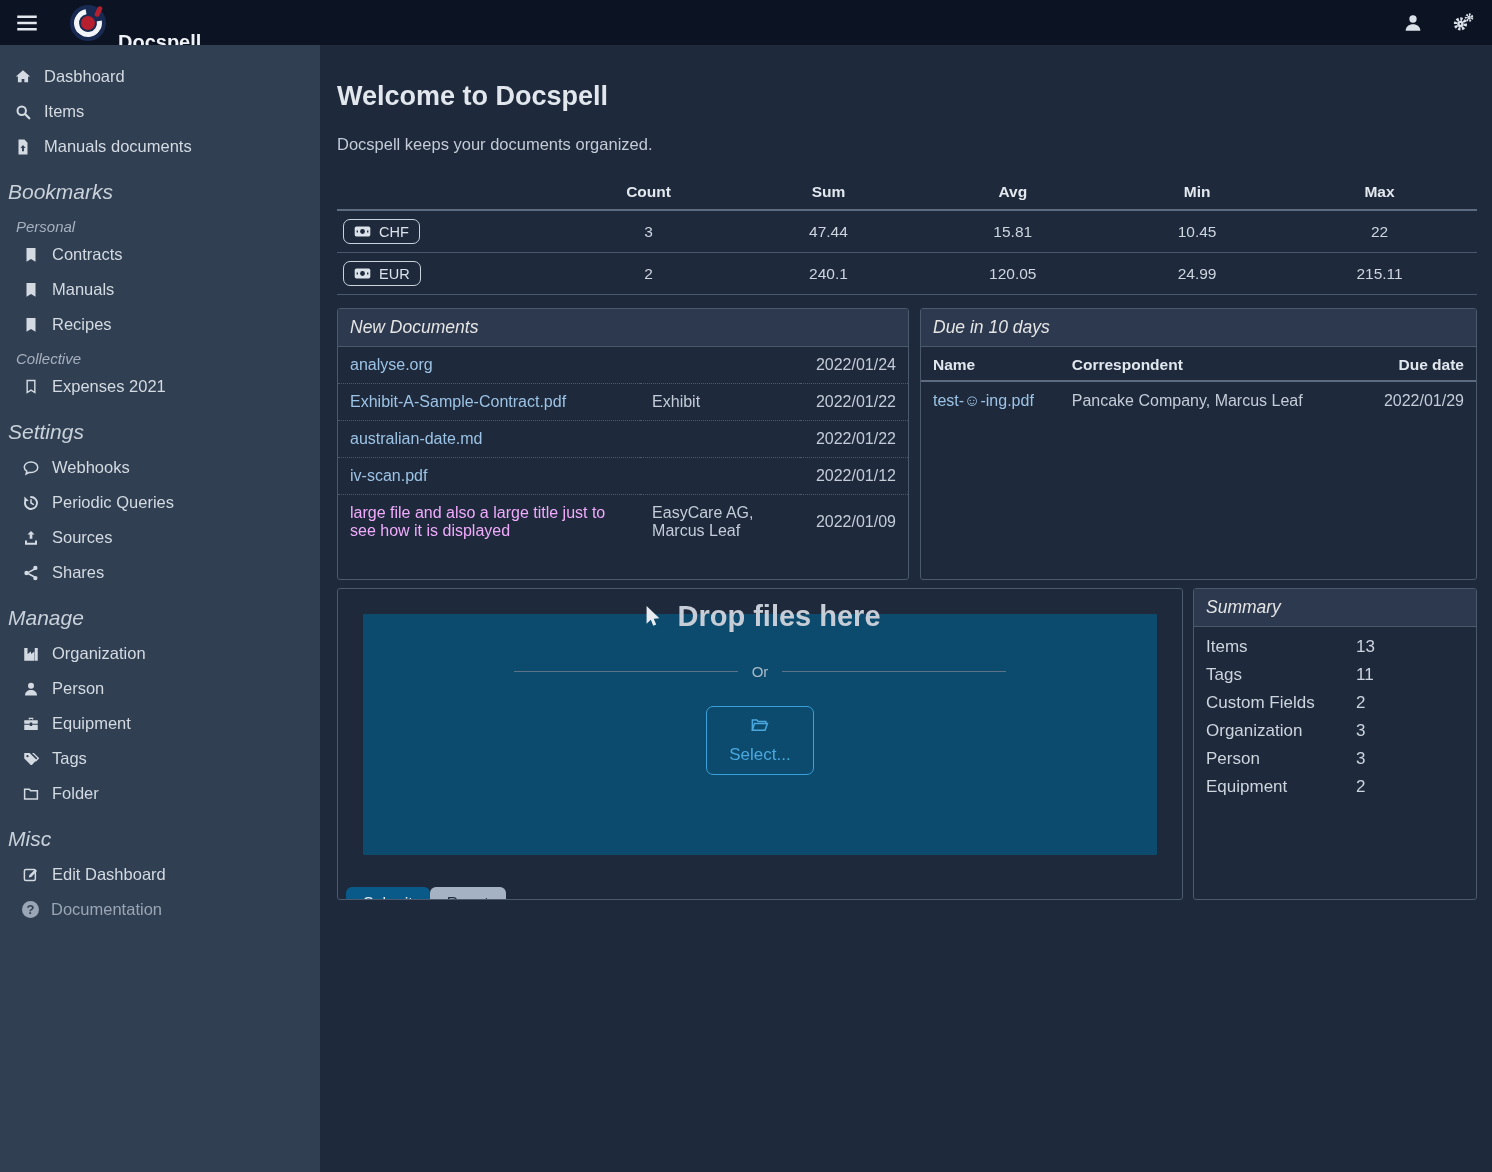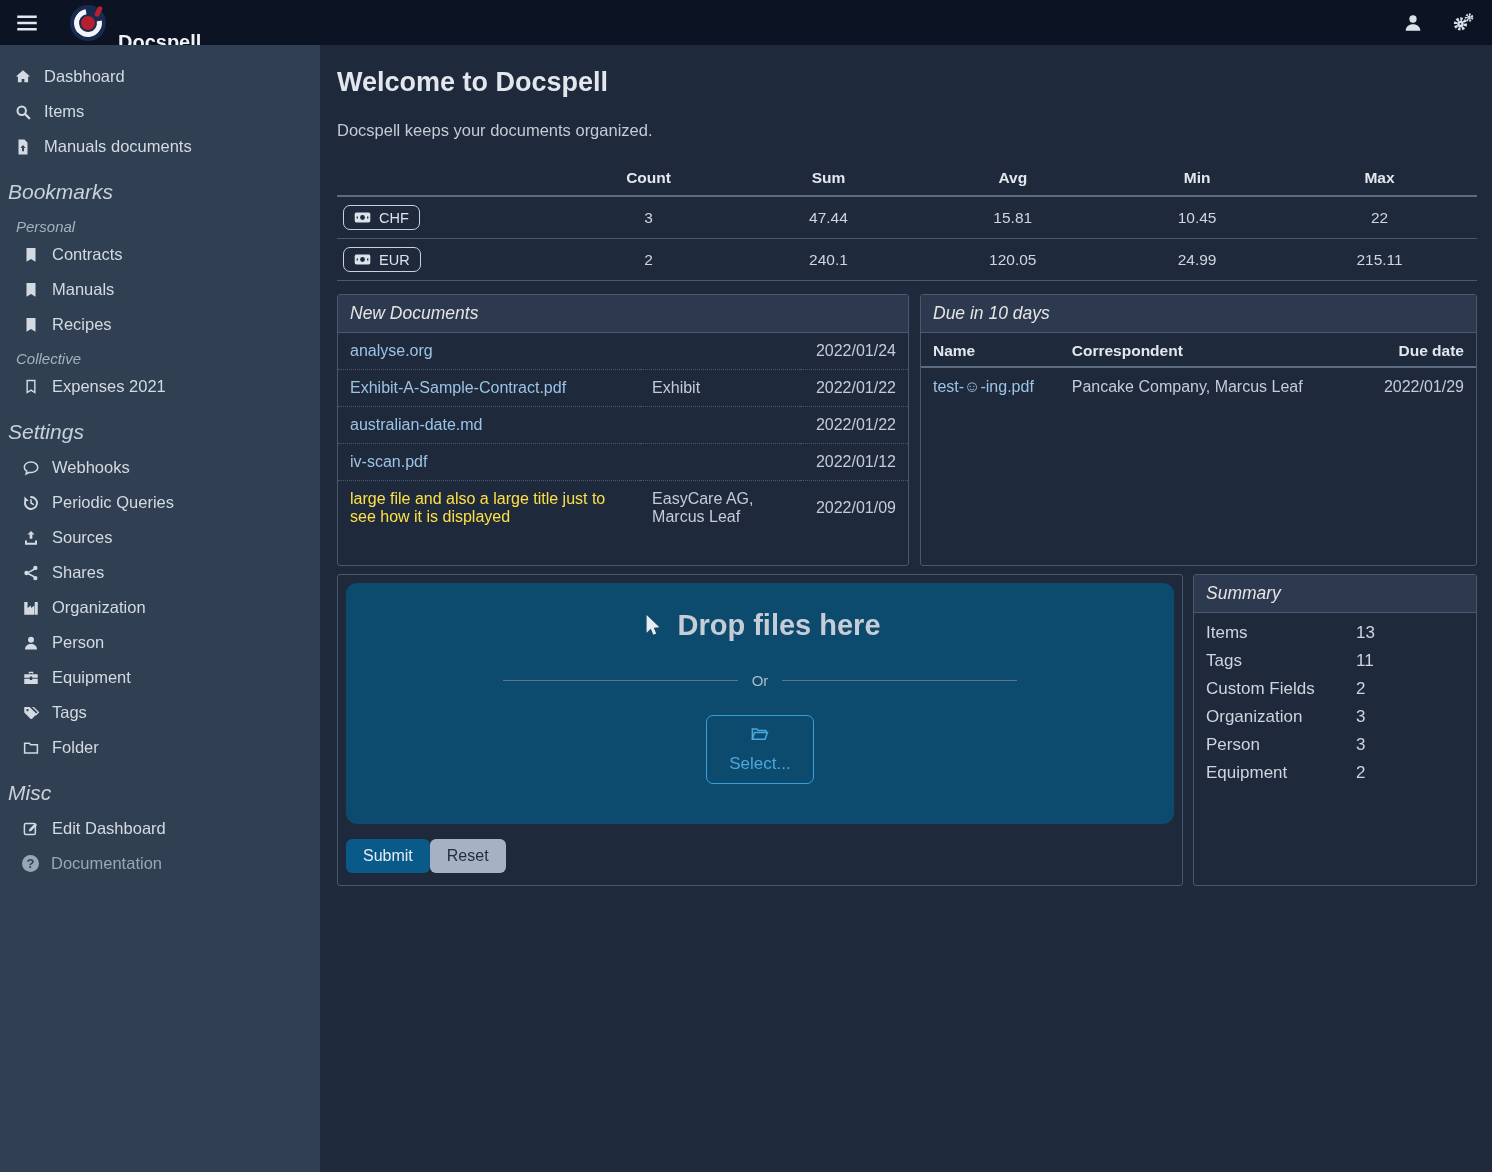--- a/index.html
+++ b/index.html
@@ -23,21 +23,21 @@
   aside { width:320px; background:#303f52; color:#d3dae2; padding-top:14px; flex:0 0 auto; }
   .side-item { display:flex; align-items:center; gap:12px; padding:8px 10px 8px 14px; font-size:16.5px; cursor:pointer; }
   .side-item .i { width:18px; height:18px; flex:0 0 auto; color:#d3dae2; }
   .side-item.dim { color:#9aa6b5; }
   .side-section-title { font-style:italic; font-size:21px; color:#c9d1da; padding:16px 8px 6px 8px; }
   .side-subtitle { font-style:italic; font-size:15px; color:#a6b0bf; padding:8px 16px 2px 16px; }
   .side-group .side-item { padding-left:22px; }
   .qcircle { width:17px; height:17px; border-radius:50%; background:#9aa6b5; color:#303f52; font-size:13px; font-weight:bold; display:inline-flex; align-items:center; justify-content:center; flex:0 0 auto; }
 
   
-  main { flex:1; padding:10px 15px 0 17px; color:#c8d0da; }
+  main { flex:1; padding:24px 15px 0 17px; color:#c8d0da; }
   .page-title { font-size:27px; font-weight:bold; color:#e2e7ee; margin-top:12px; }
   .page-subtitle { font-size:16.5px; color:#c2cbd6; margin-top:23px; }
 
   
   table.stats { width:100%; border-collapse:collapse; margin-top:24px; font-size:15.5px; }
   table.stats th { font-weight:bold; color:#e3e8ef; padding:5px 6px 8px; text-align:center; border-bottom:2px solid #5c6b80; }
   table.stats th:first-child { width:19%; }
   table.stats td { padding:8px 6px; text-align:center; border-bottom:1px solid #49586e; color:#cdd5df; }
   table.stats td.cur { text-align:left; }
   .cur-badge { display:inline-flex; align-items:center; gap:8px; border:1px solid #c9d2dd; border-radius:7px; padding:3px 10px; font-size:14.5px; color:#dbe2ea; cursor:default; }
@@ -63,21 +63,21 @@
 
   
   table.duetab { width:100%; border-collapse:collapse; font-size:16px; margin-top:2px; }
   table.duetab th { text-align:left; font-weight:bold; color:#e1e7ee; padding:7px 12px 6px; border-bottom:2px solid #5c6b80; font-size:15.5px; }
   table.duetab th.r, table.duetab td.r { text-align:right; }
   table.duetab td { padding:10px 12px; color:#c3ccd8; }
   table.duetab td.nm { color:#9cc3e5; cursor:pointer; width:25%; }
   table.duetab th:nth-child(2), table.duetab td:nth-child(2) { width:53%; }
 
   
-  .dropzone { margin:8px; height:241px; background:#0c4a6e; border-radius:11px; display:flex; flex-direction:column; align-items:center; justify-content:center; }
+  .dropzone { margin:25px; height:241px; background:#0c4a6e; border-radius:1px; display:flex; flex-direction:column; align-items:center; }
   .drop-label { display:flex; align-items:center; gap:12px; font-size:29px; font-weight:bold; color:#c6cdd6; margin-top:-14px; }
   .drop-label .i { width:26px; height:26px; color:#e8ecf1; }
   .or-divider { display:flex; align-items:center; gap:14px; width:62%; margin-top:30px; }
   .or-divider .line { flex:1; height:1px; background:#5d7487; }
   .or-divider .or-text { font-size:15px; color:#a9bac8; }
   .select-btn { margin-top:26px; display:inline-flex; align-items:center; gap:10px; background:transparent; border:1px solid #39a0da; color:#4aa8de; font-size:17px; padding:9px 22px; border-radius:7px; cursor:pointer; font-family:inherit;flex-direction:column; }
   .select-btn .i { width:19px; height:19px; }
   .btn-row { display:flex; padding:7px 8px; }
   .btn { border:none; border-radius:6px; font-size:16px; padding:8px 17px; cursor:pointer; font-family:inherit; }
   .btn.submit { background:#0a5a89; color:#e3ecf3; }
@@ -232,20 +232,21 @@
               <circle cx="17.8" cy="5.2" r="2.9"></circle>
               <circle cx="6" cy="12" r="2.9"></circle>
               <circle cx="17.8" cy="18.8" r="2.9"></circle>
               <path d="m7.4 10.5 9-4.7 1 2-9 4.6zM7.4 13.5l9 4.7 1-2-9-4.6z"></path>
             </svg>
           </span>
         <span>Shares</span>
       </div>
     </div>
 
+    <div class="side-section-title">Manage</div>
     <div class="side-group">
       <div class="side-item">
         <span class="i">
             <svg viewBox="0 0 24 24" fill="currentColor">
               <path d="M3 21V4h4.4v8L12 8.6V12l4.6-3.4V21z"></path>
               <path d="M17 21V4h4v17z"></path>
             </svg>
           </span>
         <span>Organization</span>
       </div>
@@ -385,21 +386,21 @@
               <td class="nm">australian-date.md</td>
               <td class="cor"></td>
               <td class="dt">2022/01/22</td>
             </tr>
             <tr>
               <td class="nm">iv-scan.pdf</td>
               <td class="cor"></td>
               <td class="dt">2022/01/12</td>
             </tr>
             <tr>
-              <td class="nm" style="color:#fde047">large file and also a large title just to see how it is displayed</td>
+              <td class="nm" style="color:#f0abfc">large file and also a large title just to see how it is displayed</td>
               <td class="cor">EasyCare AG, Marcus Leaf</td>
               <td class="dt">2022/01/09</td>
             </tr>
           </tbody>
         </table>
       </section>
 
       <section class="panel due">
         <div class="panel-header">Due in 10 days</div>
         <table class="duetab">

